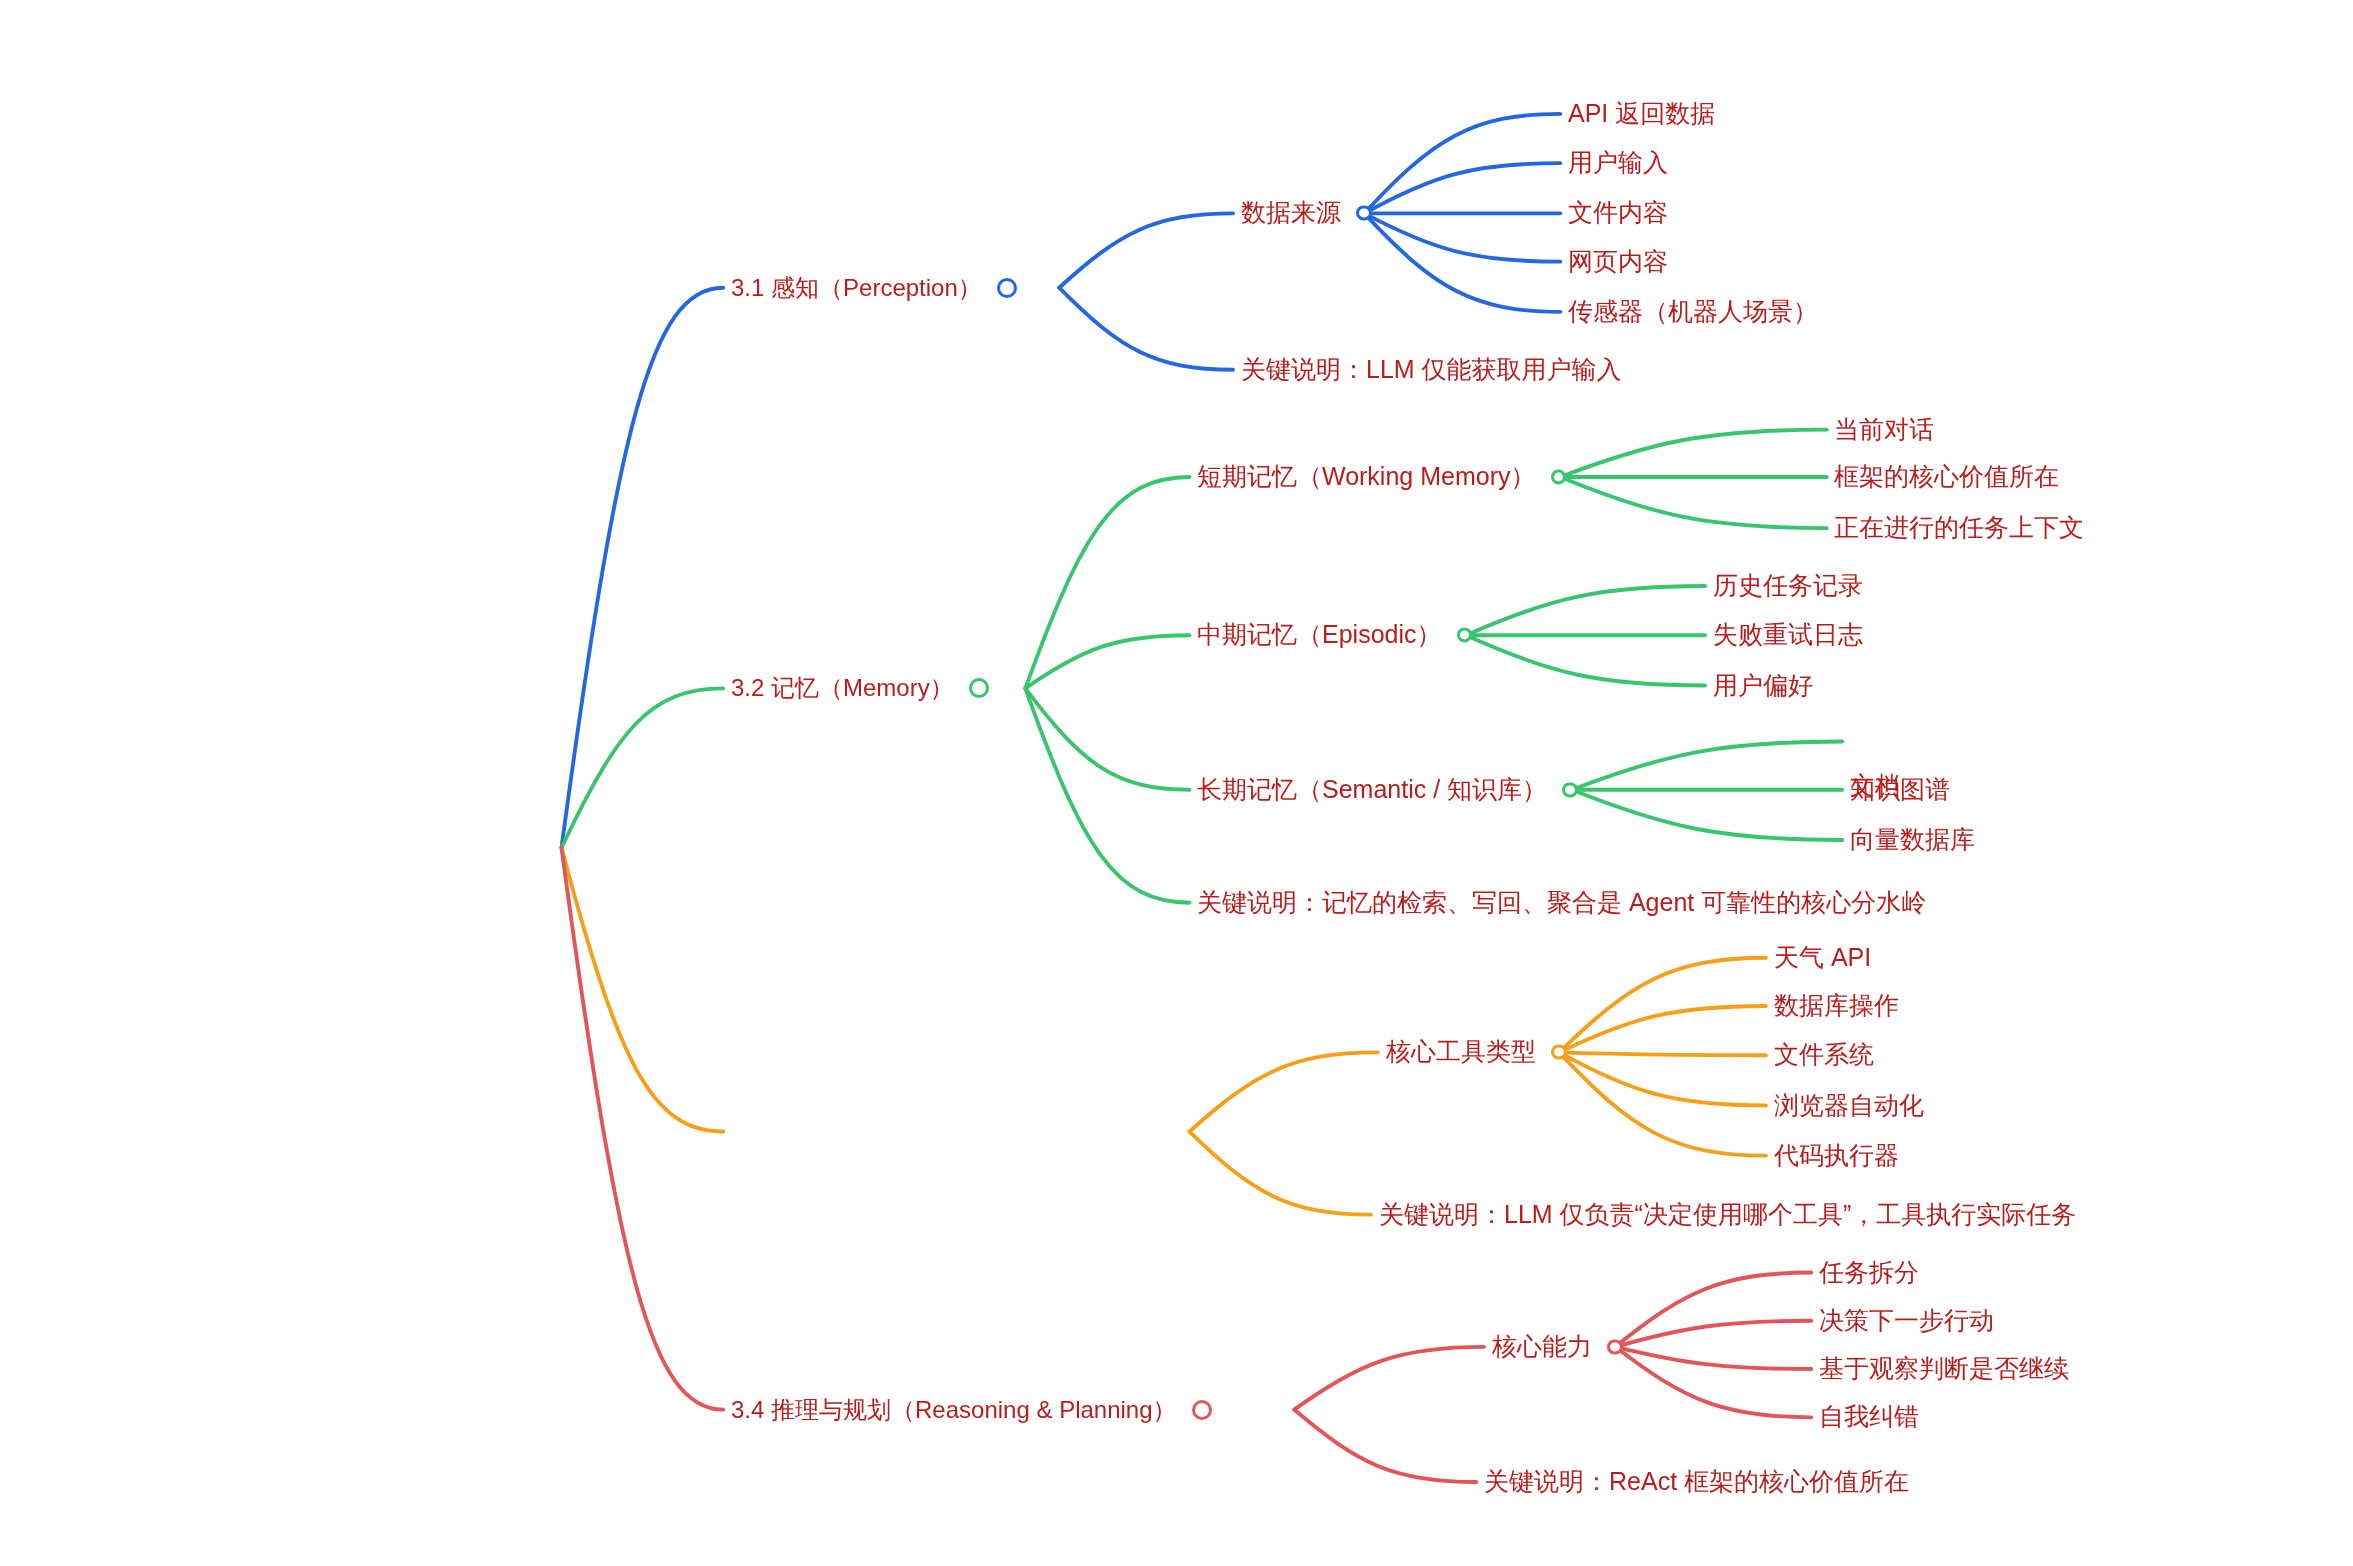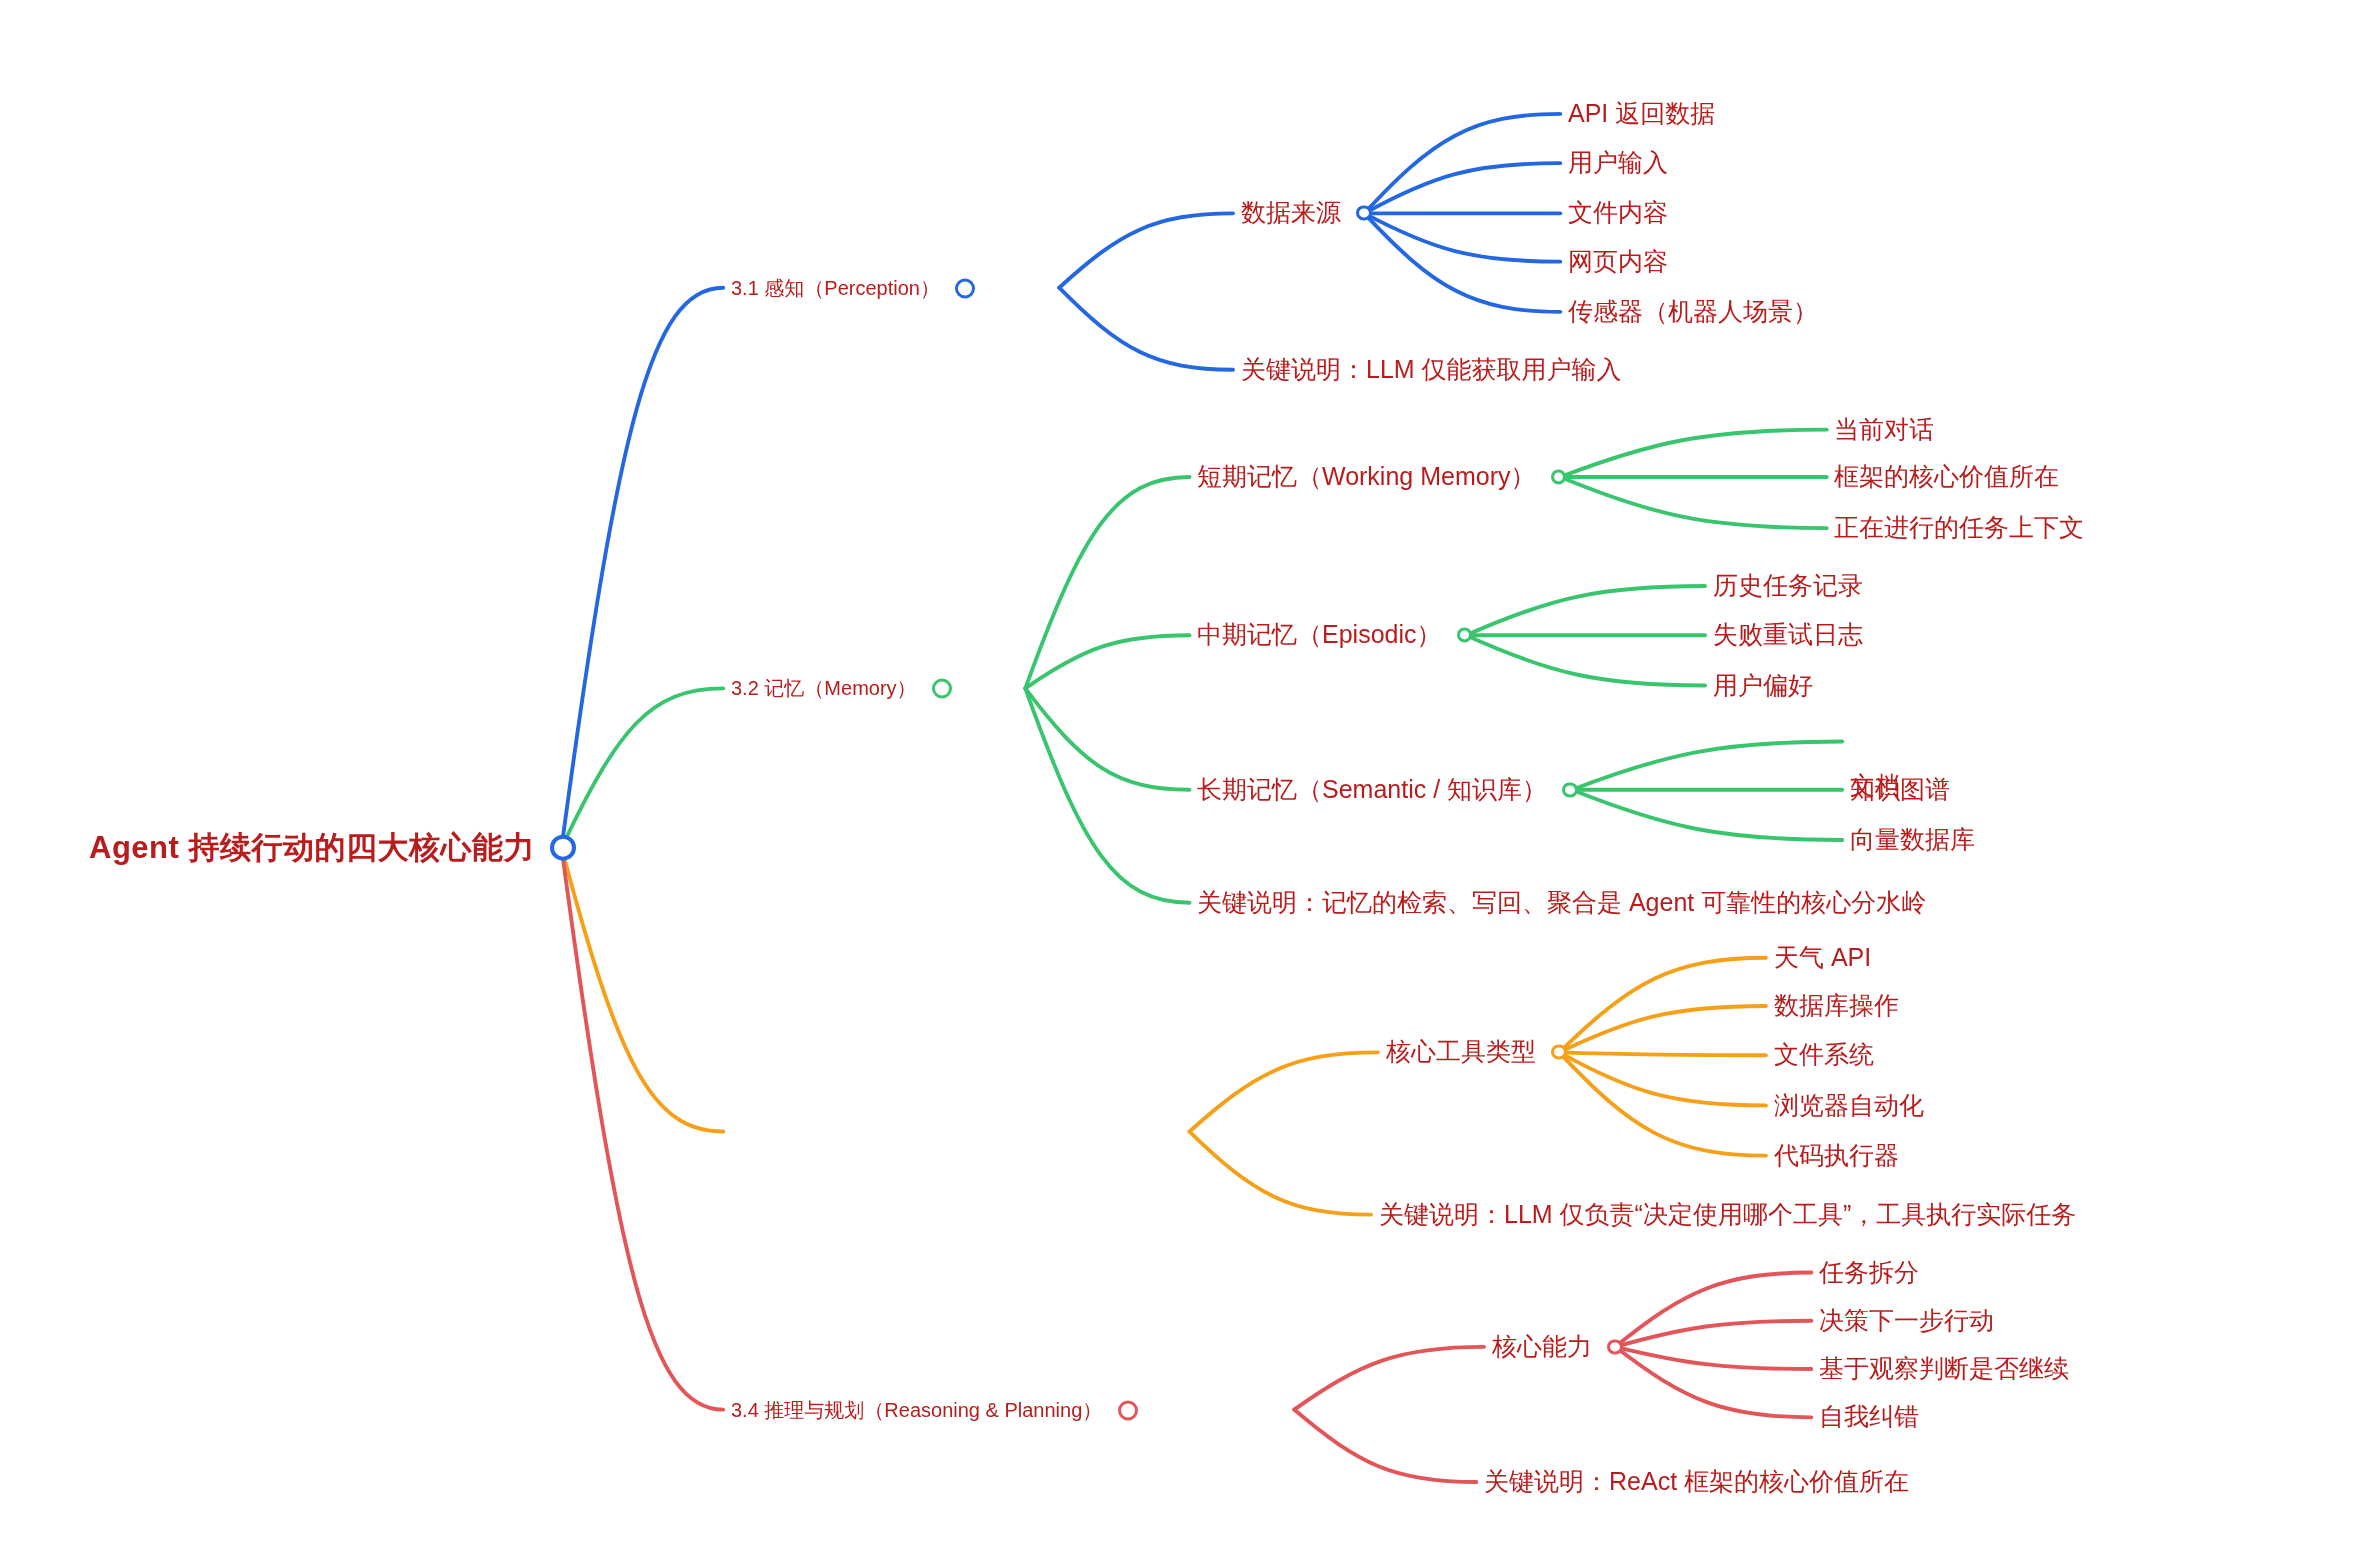--- a/index.html
+++ b/index.html
@@ -15,21 +15,21 @@
     position:absolute;
     display:flex;
     align-items:center;
     transform:translateY(-50%);
     white-space:nowrap;
     color:#b91c1c;
     cursor:default;
   }
   .label{display:block;line-height:1.25;}
   .lvl0 .label{font-size:31px;font-weight:700;letter-spacing:0.5px;}
-  .lvl1 .label{font-size:20px;}
+  .lvl1 .label{font-size:24px;}
   .lvl2 .label{font-size:25px;}
   .port{
     box-sizing:border-box;
     flex:none;
     border-radius:50%;
     background:#ffffff;
     border:3.9px solid var(--c,#888);
     margin-left:15.4px;
     position:relative;
     z-index:2;
@@ -75,24 +75,20 @@
       <path d="M 1232.0 1172.0 C 1297.8 1236.5, 1335.4 1258.0, 1420.0 1258.0" fill="none" stroke="#f5a018" stroke-width="4" stroke-linecap="round"></path>
       <path d="M 581.5 878.0 C 640.2 1314.5, 673.6 1460.0, 749.0 1460.0" fill="none" stroke="#e25558" stroke-width="4" stroke-linecap="round"></path>
       <path d="M 1340.4 1460.0 C 1409.2 1411.3, 1448.5 1395.0, 1537.0 1395.0" fill="none" stroke="#e25558" stroke-width="4" stroke-linecap="round"></path>
       <path d="M 1673.0 1395.0 C 1744.0 1337.3, 1784.7 1318.0, 1876.0 1318.0" fill="none" stroke="#e25558" stroke-width="4" stroke-linecap="round"></path>
       <path d="M 1673.0 1395.0 C 1744.0 1374.8, 1784.7 1368.0, 1876.0 1368.0" fill="none" stroke="#e25558" stroke-width="4" stroke-linecap="round"></path>
       <path d="M 1673.0 1395.0 C 1744.0 1412.3, 1784.7 1418.0, 1876.0 1418.0" fill="none" stroke="#e25558" stroke-width="4" stroke-linecap="round"></path>
       <path d="M 1673.0 1395.0 C 1744.0 1449.8, 1784.7 1468.0, 1876.0 1468.0" fill="none" stroke="#e25558" stroke-width="4" stroke-linecap="round"></path>
       <path d="M 1340.4 1460.0 C 1406.4 1516.3, 1444.1 1535.0, 1529.0 1535.0" fill="none" stroke="#e25558" stroke-width="4" stroke-linecap="round"></path>
     </svg>
 
-  <div class="node lvl0" id="root" style="left: 89px; top: 848px; --c: #2467e2;">
-    <span class="label">Agent 持续行动的四大核心能力</span>
-    <span class="port"></span>
-  </div>
 
   <div class="node lvl1" id="b1" style="left: 731px; top: 288px; --c: #2467e2;">
     <span class="label">3.1 感知（Perception）</span>
     <span class="port"></span>
   </div>
   <div class="node lvl2" id="b1c1" style="left: 1241px; top: 213px; --c: #2467e2;">
     <span class="label">数据来源</span>
     <span class="port"></span>
   </div>
   <div class="node lvl2" style="left: 1568px; top: 114px; --c: #2467e2;">

